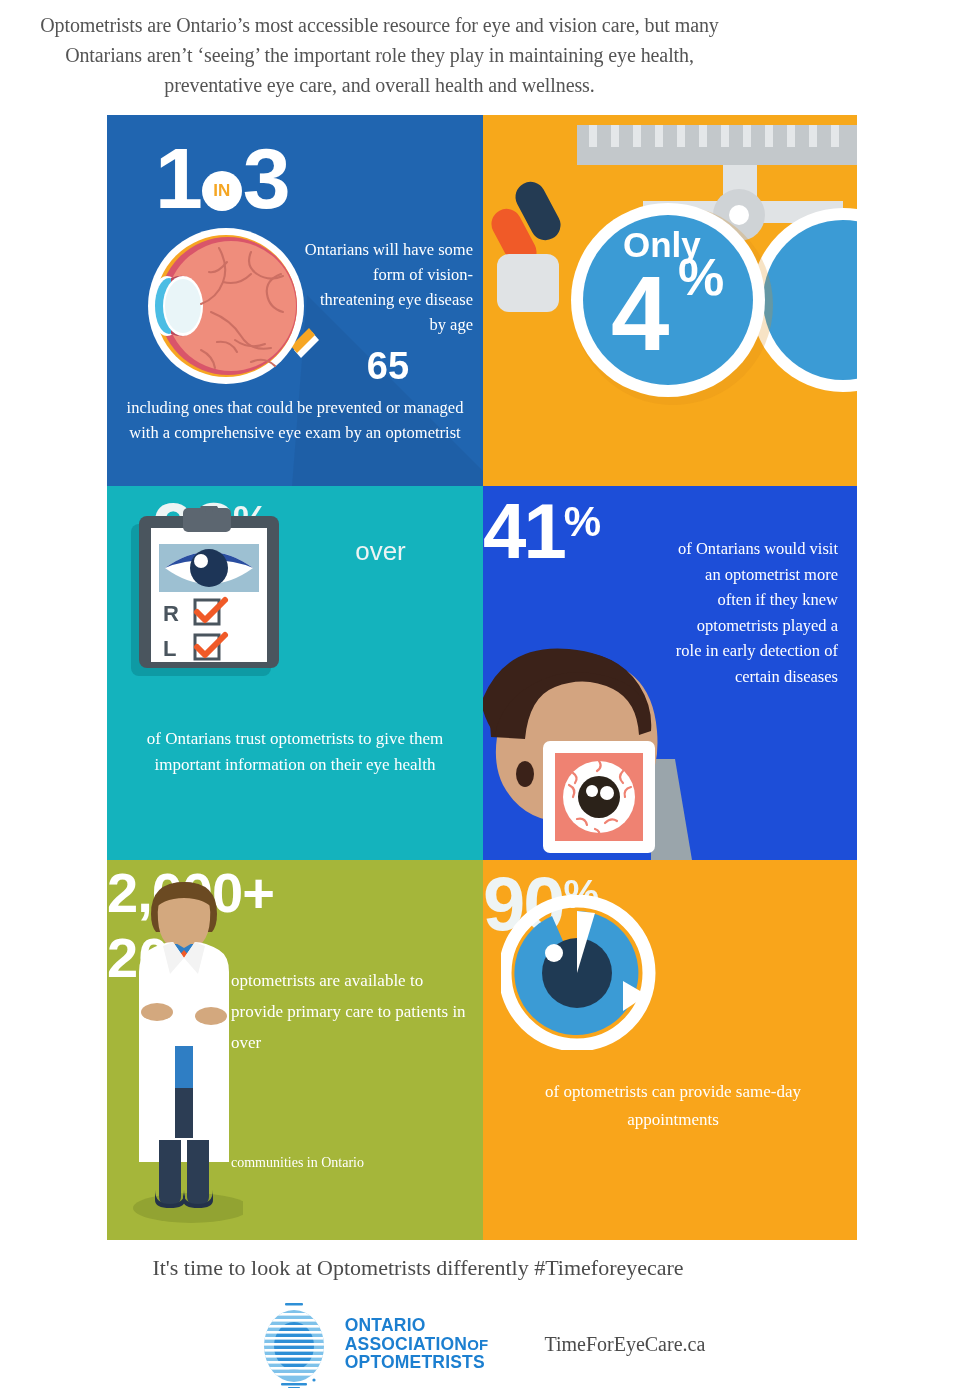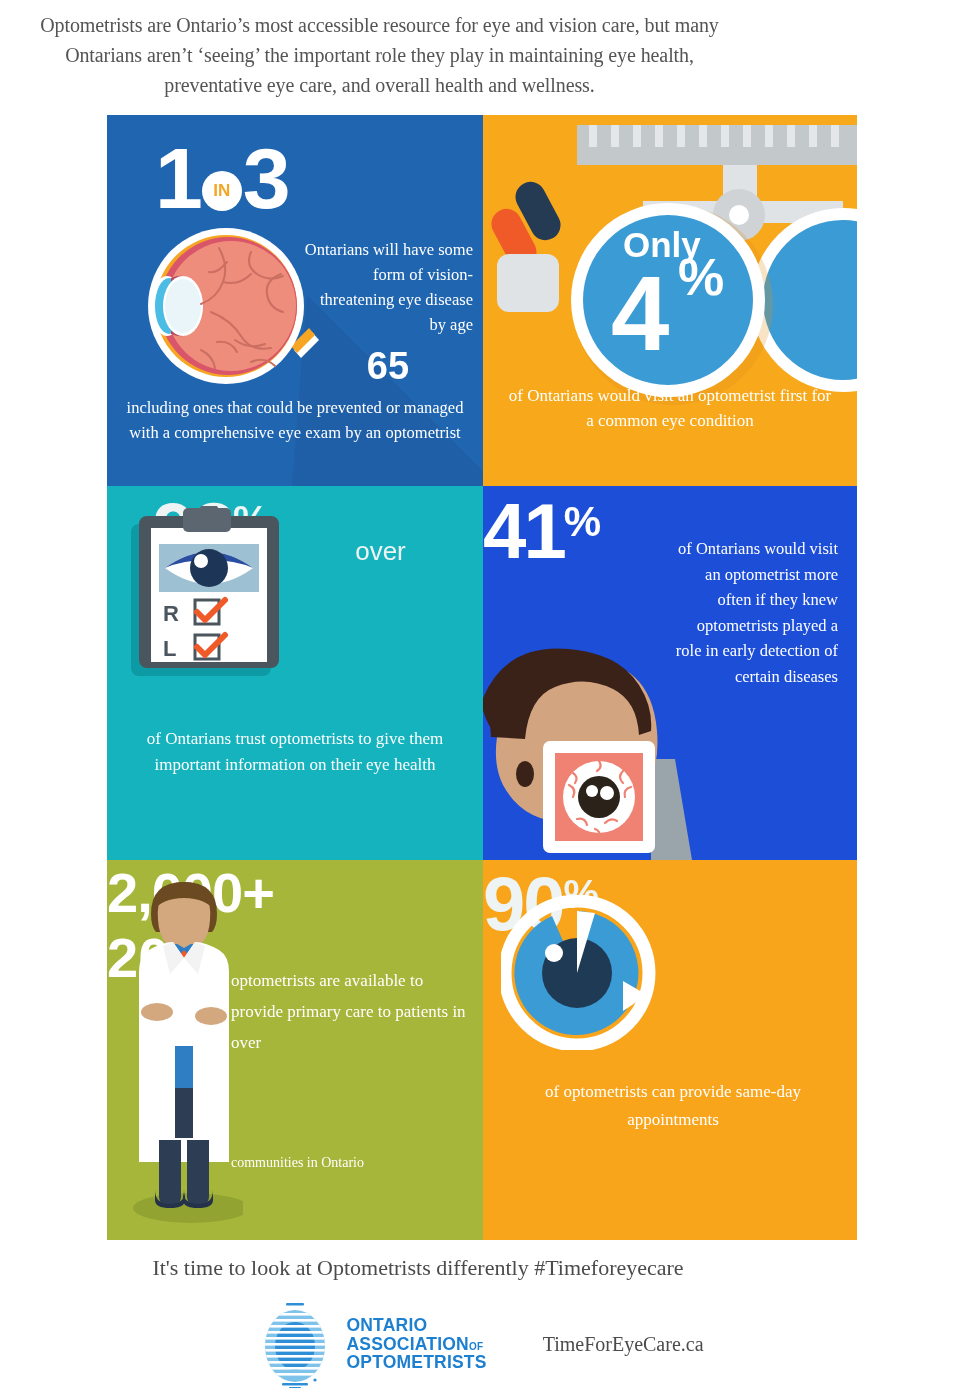--- a/index.html
+++ b/index.html
@@ -94,21 +94,21 @@
     position:absolute; left:0; top:1300px; width:960px;
     display:flex; align-items:center; justify-content:center; gap:56px;
   }
   .logoblock { display:flex; align-items:center; gap:12px; }
   .logomark { width:78px; height:88px; }
   .logotext { line-height:1.06; }
   .logotext .l1, .logotext .l2, .logotext .l3 {
     font-family:"Liberation Sans", sans-serif; font-weight:bold; color:#1c7fd0;
     font-size:17.5px; letter-spacing:0.2px;
   }
-  .logotext .sm { font-size:10px; }
+  .logotext .sm { font-size:15px; }
   .url { font-family:"Liberation Serif", serif; font-size:20px; color:#4b4b4b; }
 </style>
 </head>
 <body>
 
 <div class="page">
 
   <div class="header">Optometrists are Ontario’s most accessible resource for eye and vision care, but many Ontarians aren’t ‘seeing’ the important role they play in maintaining eye health, preventative eye care, and overall health and wellness.</div>
 
   <div class="grid">
@@ -188,21 +188,20 @@
         <circle cx="360" cy="185" r="92" fill="#ffffff"></circle>
         <circle cx="360" cy="185" r="80" fill="#3b9bd5"></circle>
 
         <circle cx="190" cy="190" r="100" fill="#e08f17" opacity="0.25"></circle>
         <circle cx="185" cy="185" r="97" fill="#ffffff"></circle>
         <circle cx="185" cy="185" r="85" fill="#3b9bd5"></circle>
         <text x="140" y="142" fill="#ffffff" font-family="Liberation Sans, sans-serif" font-weight="bold" font-size="35">Only</text>
         <text x="128" y="235" fill="#ffffff" font-family="Liberation Sans, sans-serif" font-weight="bold" font-size="105">4</text>
         <text x="195" y="180" fill="#ffffff" font-family="Liberation Sans, sans-serif" font-weight="bold" font-size="52">%</text>
       </svg>
-      <div class="txt c2text">of Ontarians would visit an optometrist first for a common eye condition</div>
     </div>
 
     <div class="cell c3">
       <svg class="clip" viewBox="0 0 160 175">
         <rect x="4" y="18" width="140" height="152" rx="8" fill="#0e9aa4"></rect>
         <rect x="12" y="10" width="140" height="152" rx="8" fill="#4a555e"></rect>
         <rect x="24" y="22" width="116" height="134" fill="#ffffff"></rect>
         <rect x="56" y="2" width="48" height="24" rx="5" fill="#5c6670"></rect>
         <path d="M72 6 a10 10 0 0 1 20 0 l0 6 l-6 0 l0 -6 a4 4 0 0 0 -8 0 l0 6 l-6 0 z" fill="#5c6670"></path>
         <rect x="32" y="38" width="100" height="48" fill="#9dc0d2"></rect>

